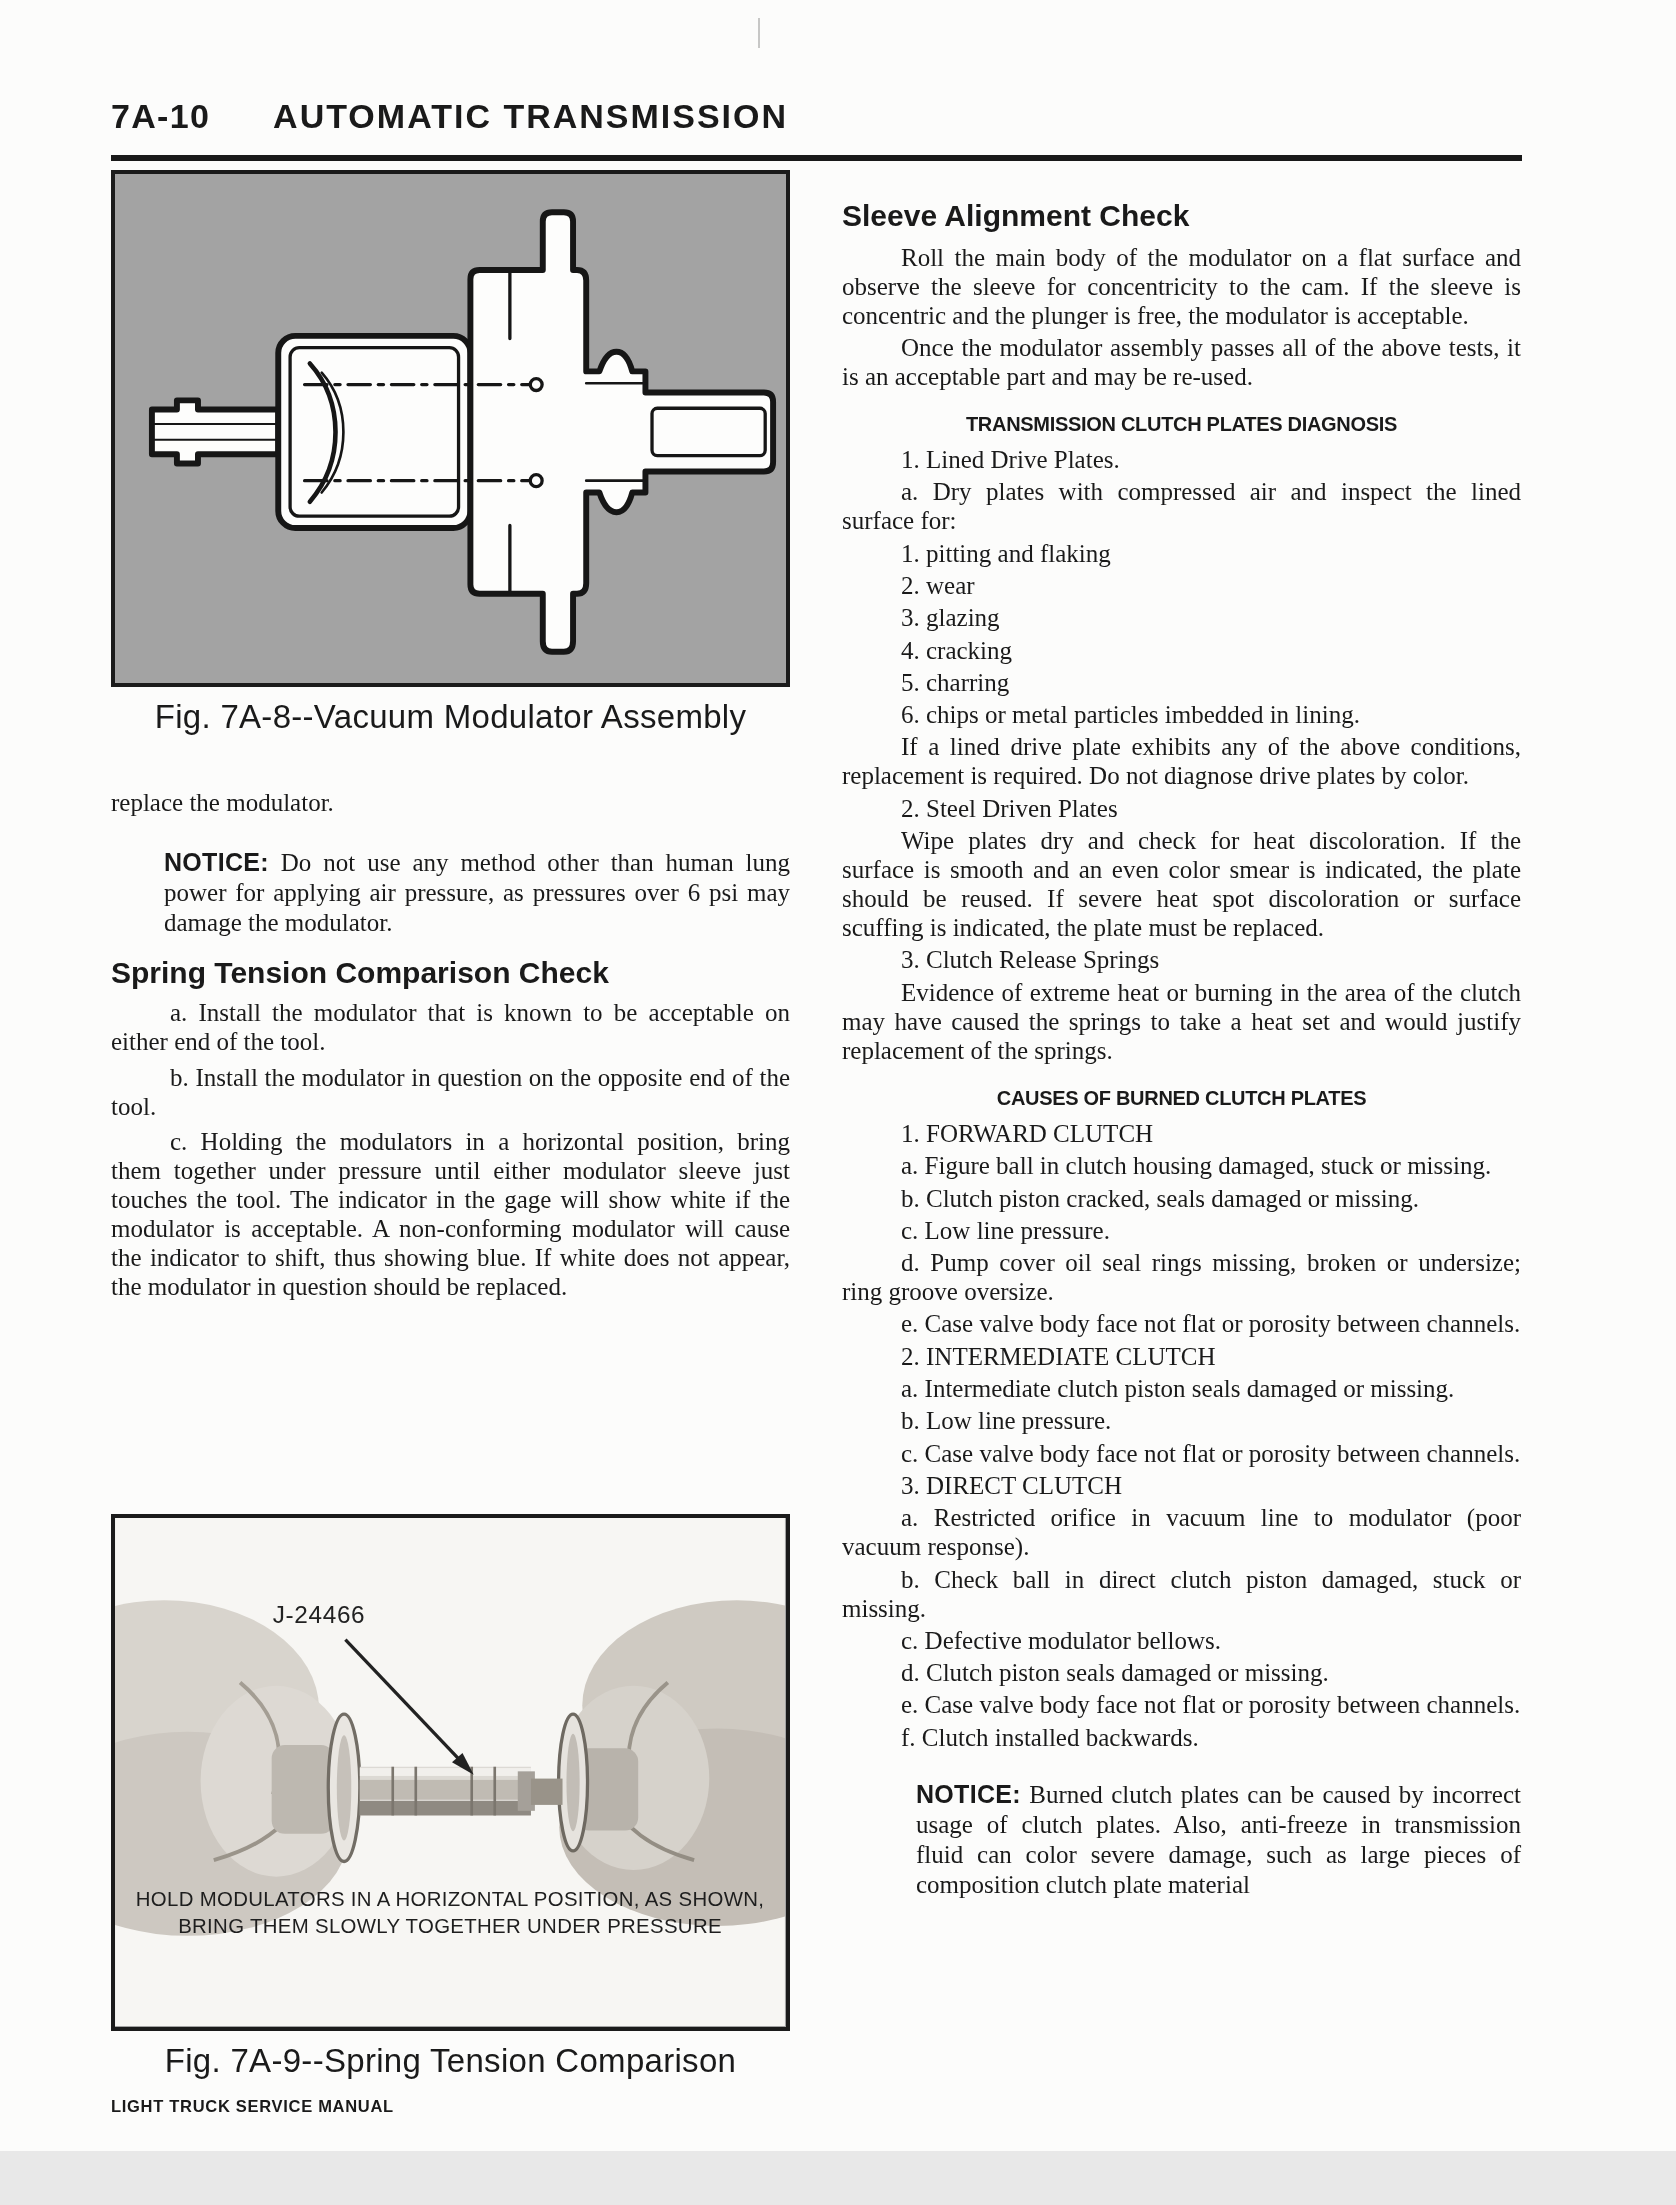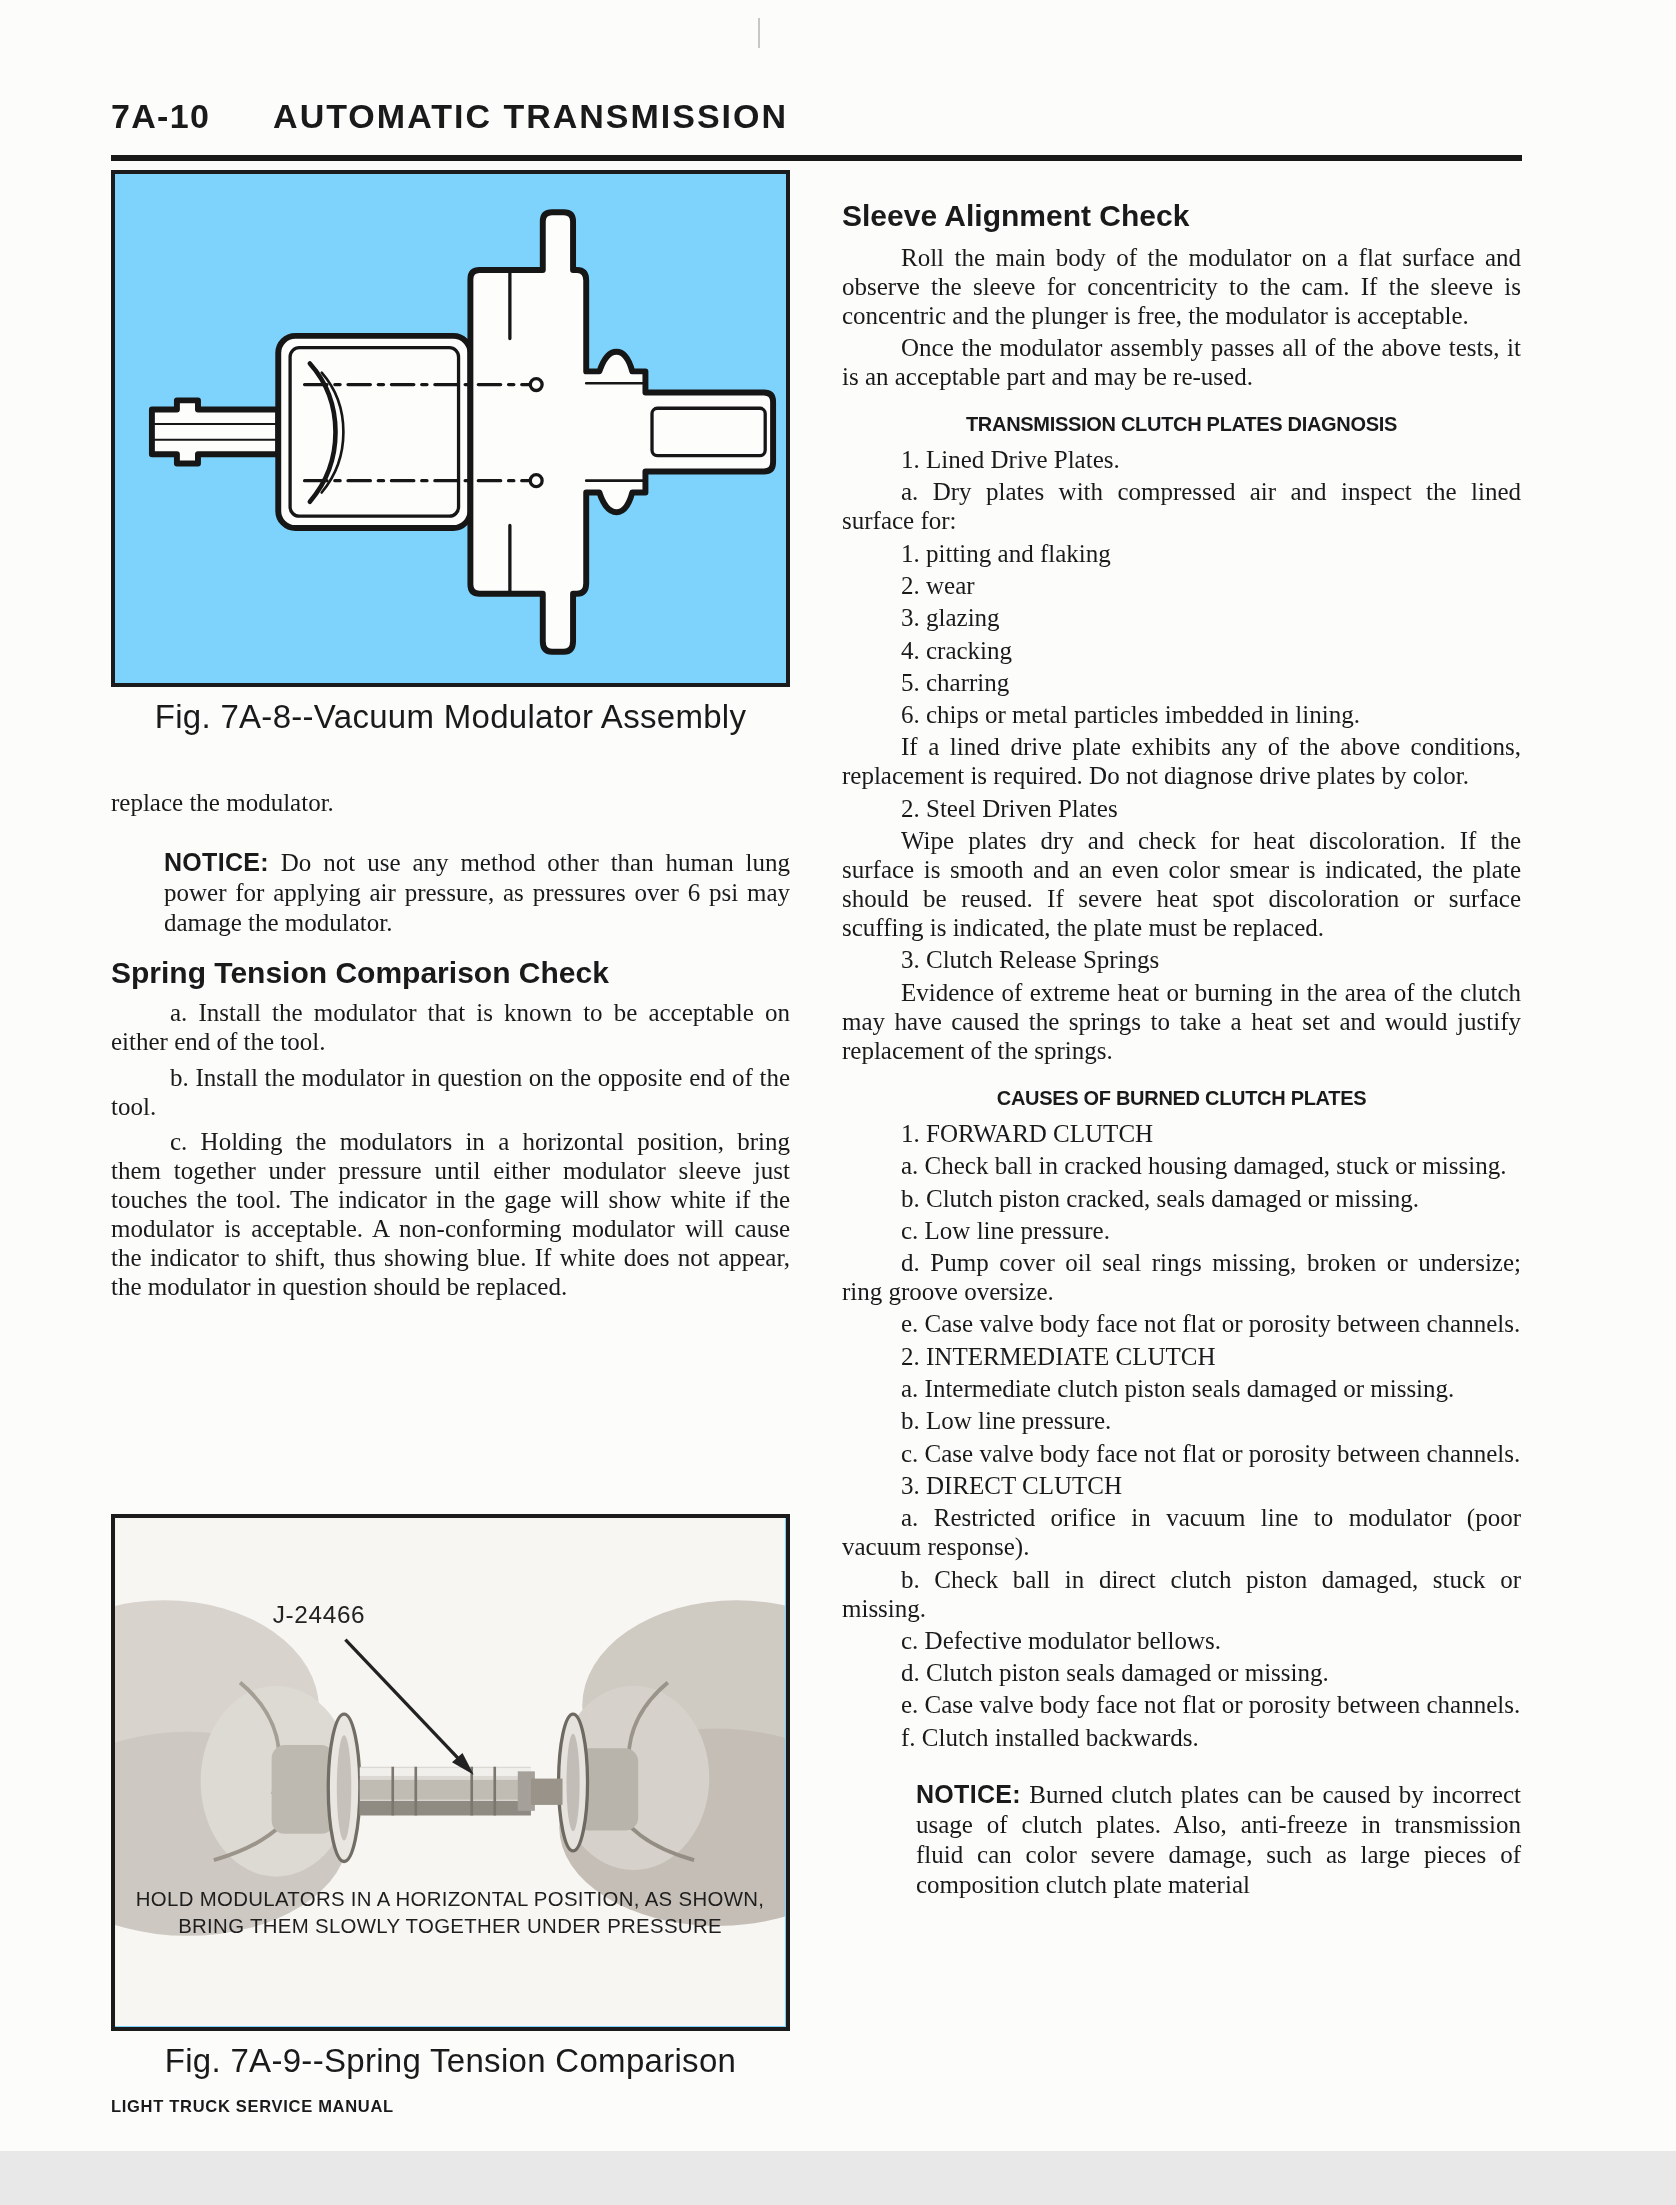--- a/index.html
+++ b/index.html
@@ -46,21 +46,21 @@
   h4{
     font-family:"Liberation Sans","DejaVu Sans",sans-serif;
     font-weight:bold; font-size:20px; line-height:32px; letter-spacing:-0.3px;
     margin:17px 0 5.3px 0; text-align:center;
   }
 
   .figbox{
     box-sizing:border-box;
     width:679px; height:517px;
     border:4.6px solid #1b1b1b;
-    background:#7dd3fc;
+    background:#a3a3a3;
   }
   .figcap{
     margin-top:14.5px; text-align:center; text-indent:0;
     font-family:"Liberation Sans","DejaVu Sans",sans-serif;
     font-size:33px; line-height:29px; letter-spacing:0.3px;
   }
   .fig-photo-wrap{position:absolute; left:0; top:1344px; width:679px;}
 
   .footer{
     position:absolute; left:111px; top:2097px;
@@ -204,21 +204,21 @@
     <p>5. charring</p>
     <p>6. chips or metal particles imbedded in lining.</p>
     <p>If a lined drive plate exhibits any of the above conditions, replacement is required. Do not diagnose drive plates by color.</p>
     <p>2. Steel Driven Plates</p>
     <p>Wipe plates dry and check for heat discoloration. If the surface is smooth and an even color smear is indicated, the plate should be reused. If severe heat spot discoloration or surface scuffing is indicated, the plate must be replaced.</p>
     <p>3. Clutch Release Springs</p>
     <p>Evidence of extreme heat or burning in the area of the clutch may have caused the springs to take a heat set and would justify replacement of the springs.</p>
 
     <h4>CAUSES OF BURNED CLUTCH PLATES</h4>
     <p>1. FORWARD CLUTCH</p>
-    <p>a. Check ball in cracked housing damaged, stuck or missing.</p>
+    <p>a. Figure ball in clutch housing damaged, stuck or missing.</p>
     <p>b. Clutch piston cracked, seals damaged or missing.</p>
     <p>c. Low line pressure.</p>
     <p>d. Pump cover oil seal rings missing, broken or undersize; ring groove oversize.</p>
     <p>e. Case valve body face not flat or porosity between channels.</p>
     <p>2. INTERMEDIATE CLUTCH</p>
     <p>a. Intermediate clutch piston seals damaged or missing.</p>
     <p>b. Low line pressure.</p>
     <p>c. Case valve body face not flat or porosity between channels.</p>
     <p>3. DIRECT CLUTCH</p>
     <p>a. Restricted orifice in vacuum line to modulator (poor vacuum response).</p>

